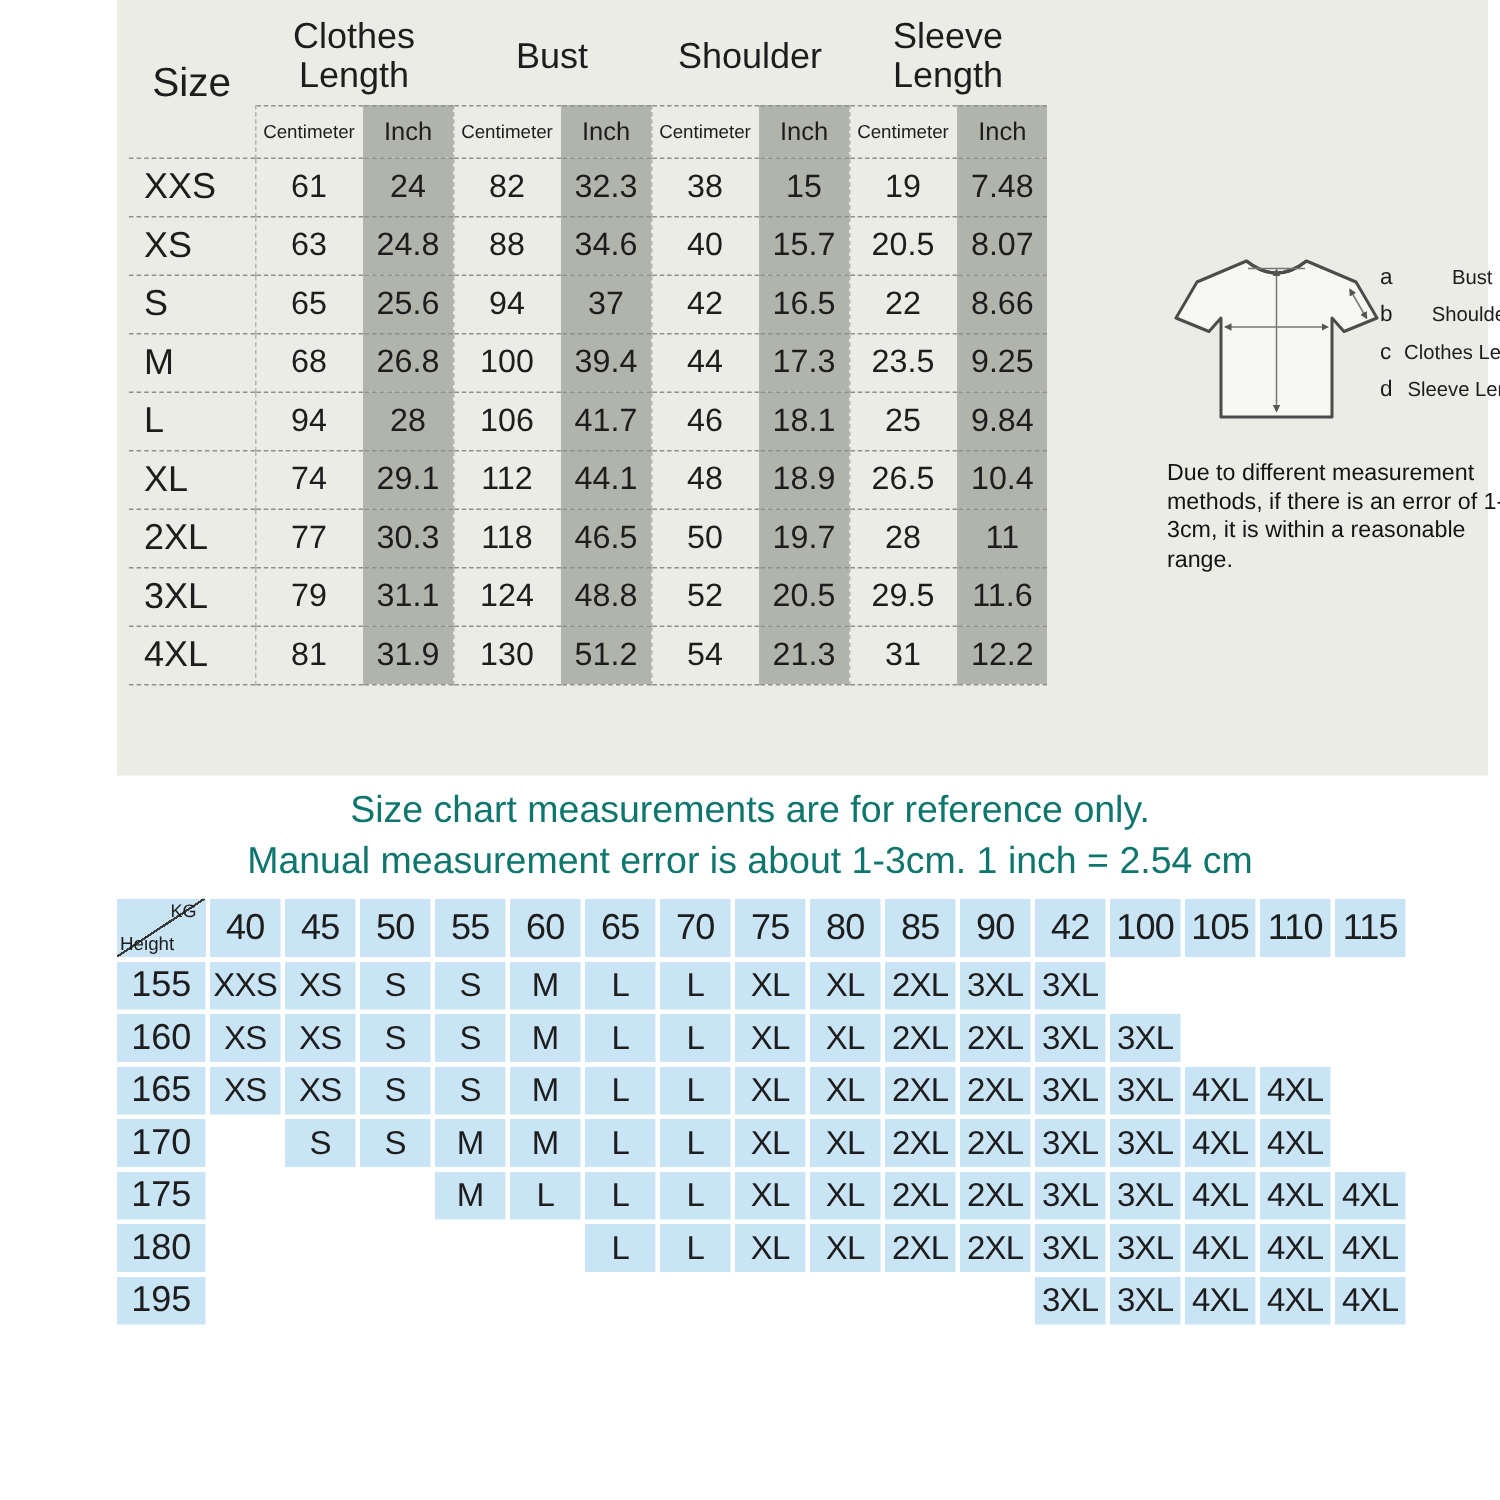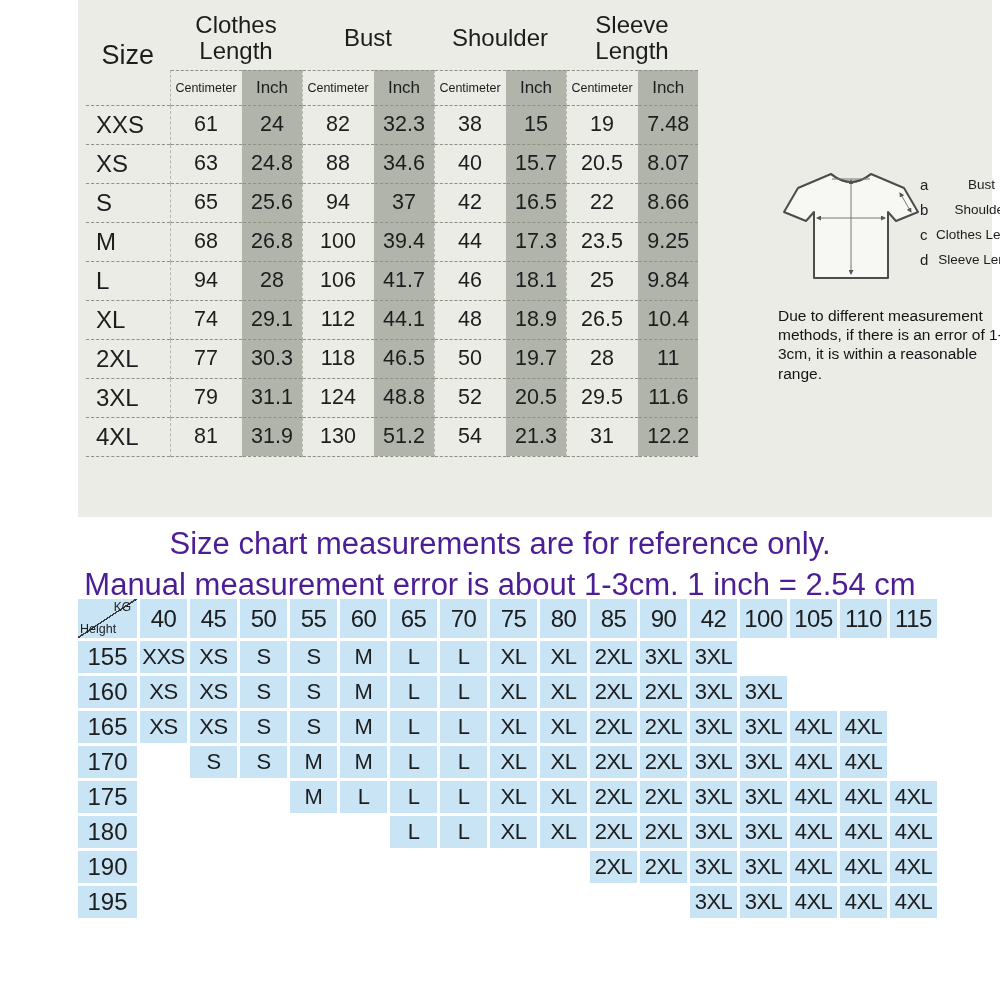--- a/index.html
+++ b/index.html
@@ -47,21 +47,21 @@
   .leg-item { display: flex; align-items: center; margin-bottom: 8px; }
   .leg-key { font-size: 15px; width: 15px; flex: none; }
   .leg-label { font-size: 13.5px; line-height: 1.12; text-align: center; flex: 1; }
   .note {
     position: absolute; left: 700px; top: 306px; width: 232px;
     font-size: 15.5px; line-height: 1.24; margin: 0; color: #141414;
   }
 
   
   .disclaimer { position: absolute; left: 0; top: 521px; width: 1000px; text-align: center; }
-  .disclaimer p { margin: 5px 0; font-size: 31px; color: #4c1d95; }
+  .disclaimer p { margin: 5px 0; font-size: 25px; color: #0f766e; }
 
   
   .fit-table {
     position: absolute; left: 75px; top: 596px;
     border-collapse: collapse; table-layout: fixed;
   }
   .fit-table th, .fit-table td {
     border: 3px solid #fff;
     background: var(--table-blue, #c9e4f5);
     text-align: center; font-weight: 400; padding: 0;
@@ -417,39 +417,20 @@
           <td class="">XL</td>
           <td class="">2XL</td>
           <td class="">2XL</td>
           <td class="">3XL</td>
           <td class="">3XL</td>
           <td class="">4XL</td>
           <td class="">4XL</td>
           <td class="">4XL</td>
         </tr>
         <tr>
-          <th class="h-h">190</th>
-          <td class="empty"></td>
-          <td class="empty"></td>
-          <td class="empty"></td>
-          <td class="empty"></td>
-          <td class="empty"></td>
-          <td class="empty"></td>
-          <td class="empty"></td>
-          <td class="empty"></td>
-          <td class="empty"></td>
-          <td class="">2XL</td>
-          <td class="">2XL</td>
-          <td class="">3XL</td>
-          <td class="">3XL</td>
-          <td class="">4XL</td>
-          <td class="">4XL</td>
-          <td class="">4XL</td>
-        </tr>
-        <tr>
           <th class="h-h">195</th>
           <td class="empty"></td>
           <td class="empty"></td>
           <td class="empty"></td>
           <td class="empty"></td>
           <td class="empty"></td>
           <td class="empty"></td>
           <td class="empty"></td>
           <td class="empty"></td>
           <td class="empty"></td>

